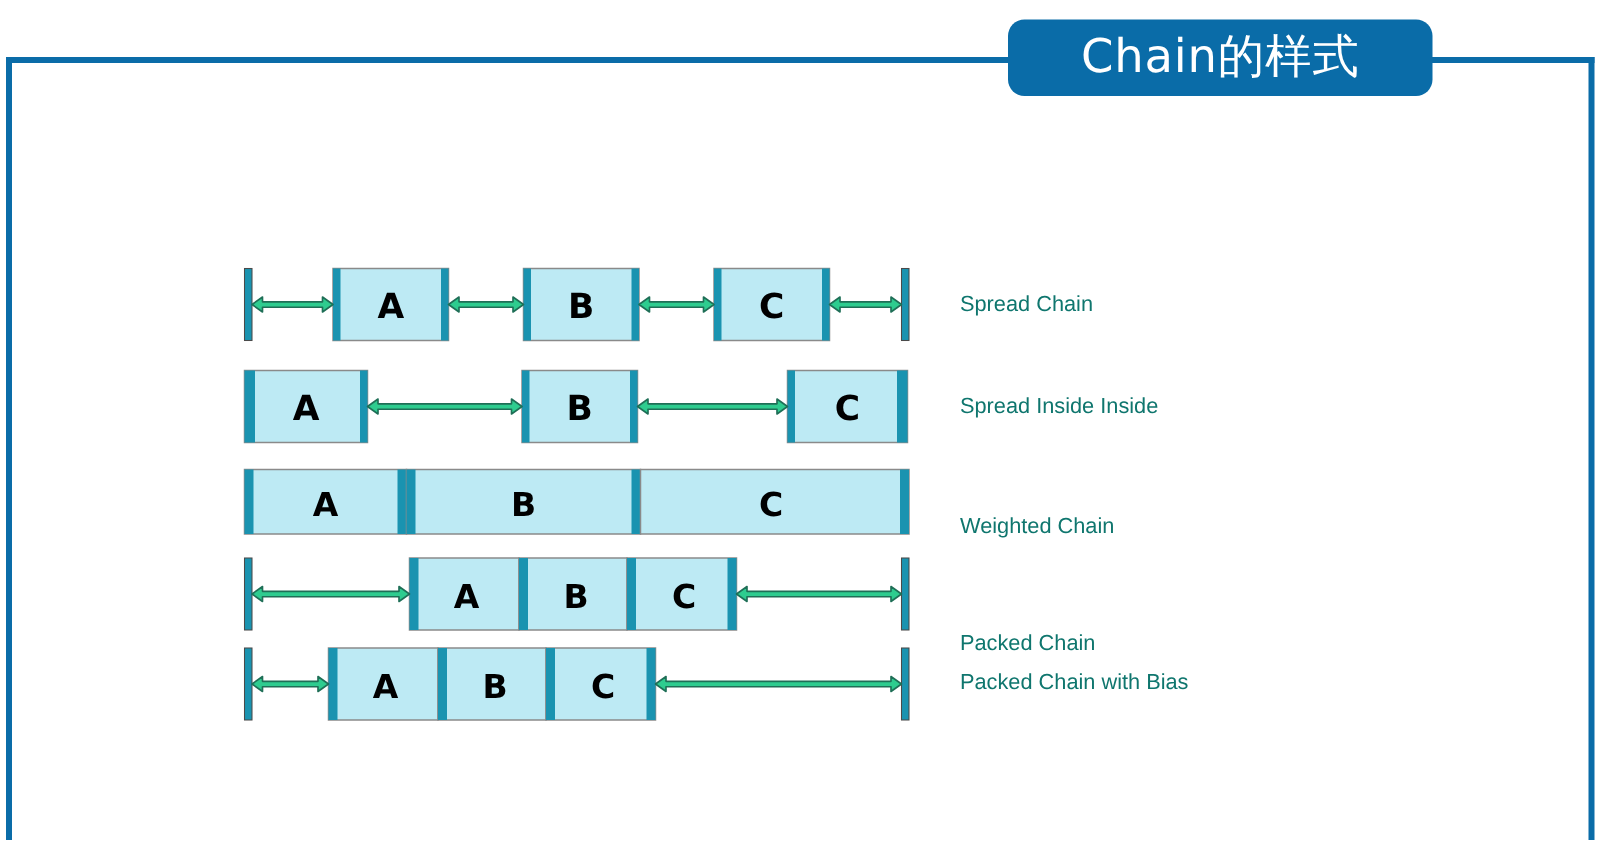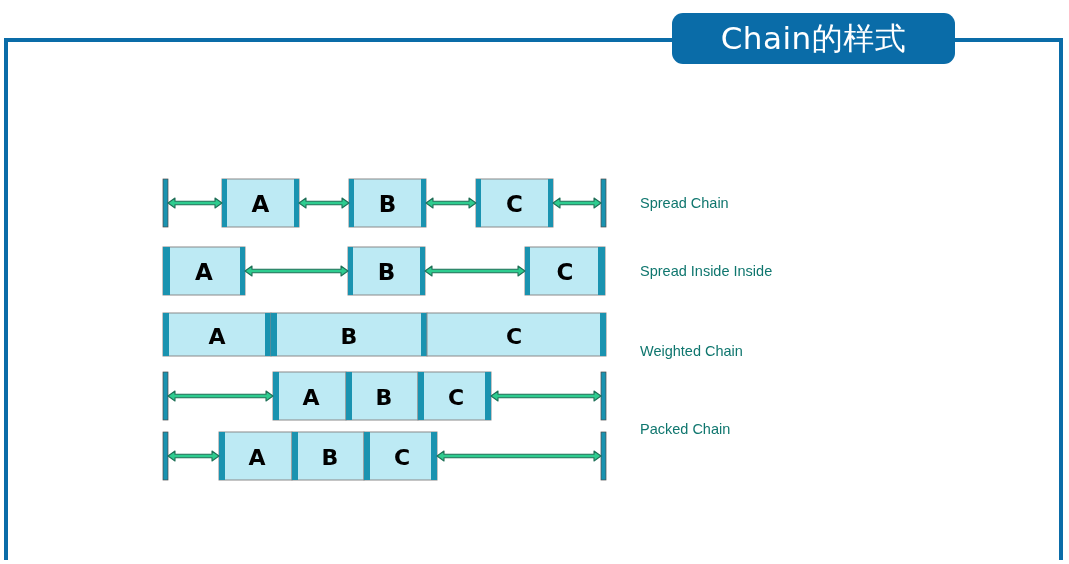--- a/index.html
+++ b/index.html
@@ -238,15 +238,16 @@
         <g>
           <path d="M437,456 L444,451 L444,454.2 L594,454.2 L594,451 L601,456 L594,461 L594,457.8 L444,457.8 L444,461 Z" fill="#2ECC8F" stroke="#1F6F57" stroke-width="1.1" stroke-linejoin="round"></path>
         </g>
       </g>
     </svg>
 
     <div class="row-label" style="left:640px; top:195px;">Spread Chain</div>
     <div class="row-label" style="left:640px; top:263px;">Spread Inside Inside</div>
     <div class="row-label" style="left:640px; top:326px;margin-top:17px;">Weighted Chain</div>
     <div class="row-label" style="left:640px; top:400px;margin-top:21px;">Packed Chain</div>
+    <div class="row-label" style="left:640px; top:447px;">Packed Chain with Bias</div>
 
   </div>
 </div>
 
 </body></html>

